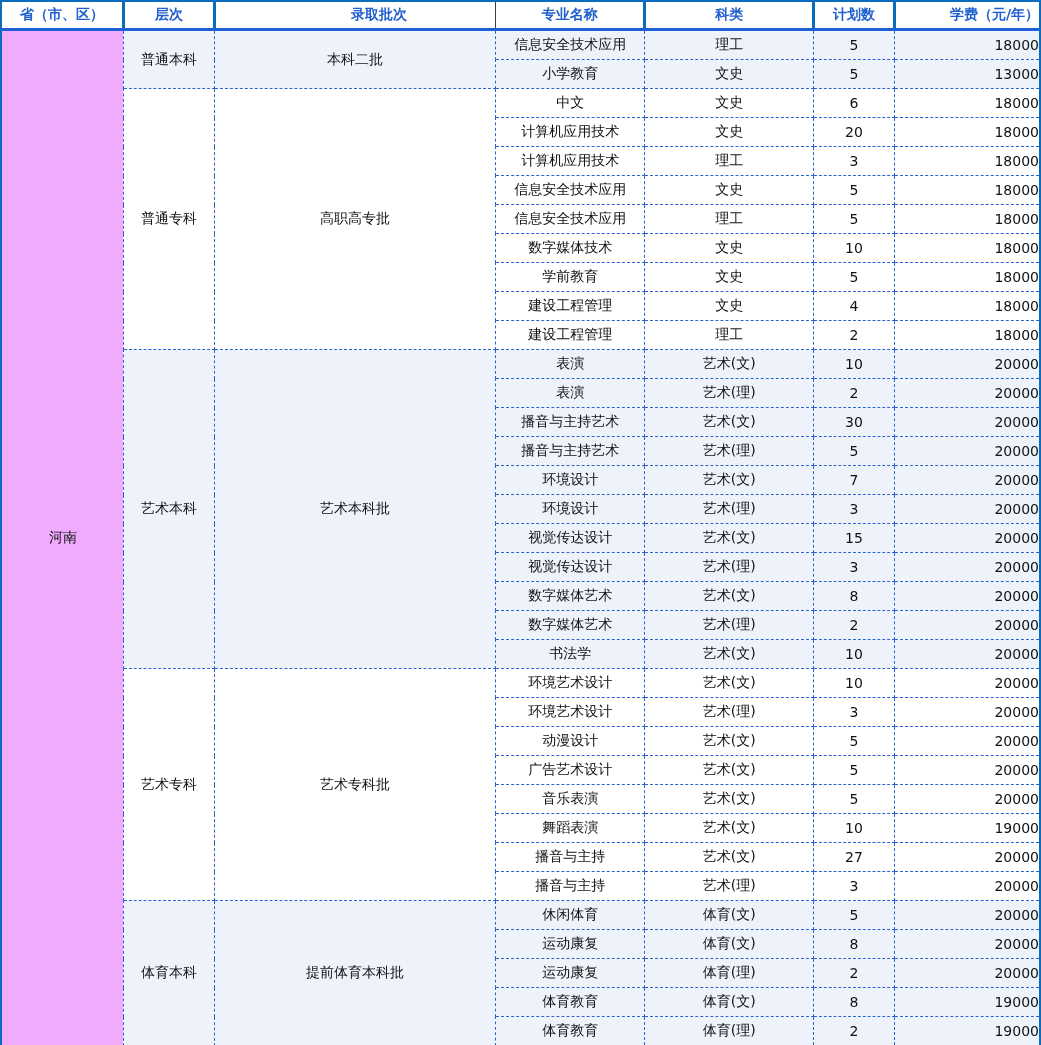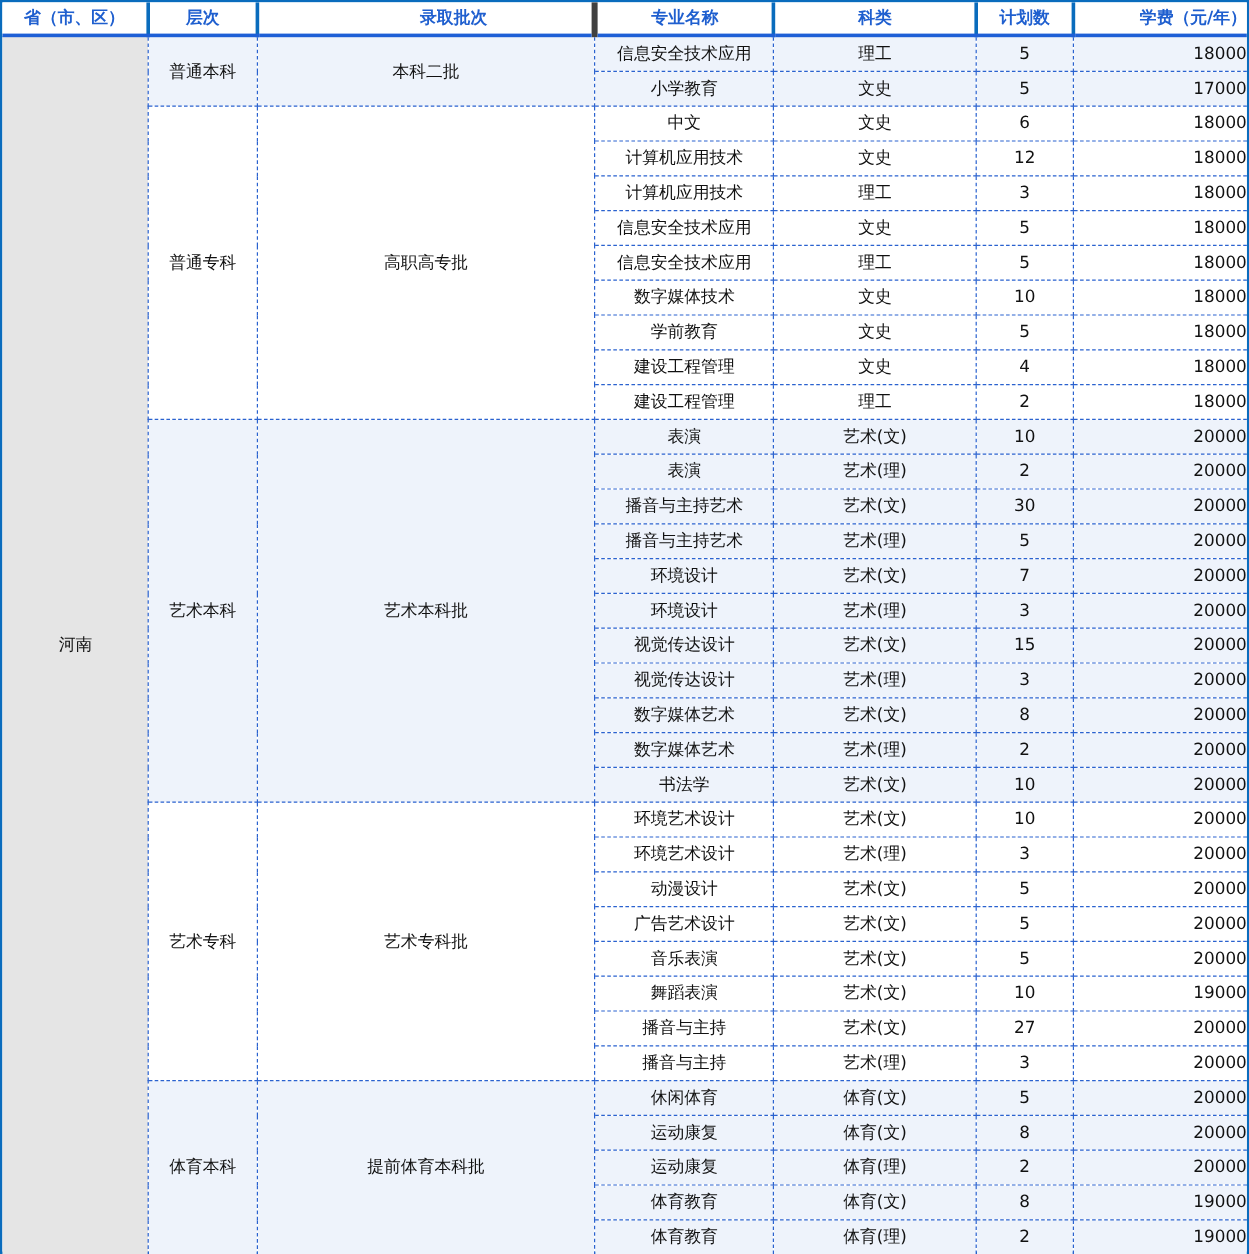--- a/index.html
+++ b/index.html
@@ -24,41 +24,41 @@
       height: 26px;
       color: #1f5fcf;
       font-weight: bold;
       font-size: 14px;
       background: #ffffff;
       border-right: 3px solid #0a6cbd;
       border-bottom: 3px solid #1e5fd6;
       text-align: center;
       padding: 0;
     }
-    th.sub { border-right: 5px solid #404040; padding-left: 47px; }
+    th.sub { border-right: 1px solid #404040; padding-left: 47px; }
     th:last-child { border-right: none; text-align: right; }
     td {
       height: 28px;
       padding: 0;
       text-align: center;
       border-right: 1px dashed #2a62cf;
       border-bottom: 1px dashed #2a62cf;
       white-space: nowrap;
       overflow: hidden;
     }
     td:last-child { border-right: none; text-align: right; }
     td.prov {
       text-align: left;
       padding-left: 47px;
       background: #eef3fb;
       border-right: 1px dashed #2a62cf;
     }
     tr.shade td { background: #eef3fb; }
     tr.plain td { background: #ffffff; }
-    tr.plain td.prov, tr.shade td.prov { background: #e5e5e5; }
+    tr.plain td.prov, tr.shade td.prov { background: #f0abfc; }
     tr.last td { border-bottom: none; }
     .c1 { width: 121px; }
     .c2 { width: 90px; }
     .c3 { width: 280px; }
     .c4 { width: 148px; }
     .c5 { width: 168px; }
     .c6 { width: 80px; }
     .c7 { width: 144px; }
   </style>
 </head>
@@ -93,34 +93,34 @@
           <td rowspan="2">本科二批</td>
           <td>信息安全技术应用</td>
           <td>理工</td>
           <td>5</td>
           <td>18000</td>
         </tr>
         <tr class="shade">
           <td>小学教育</td>
           <td>文史</td>
           <td>5</td>
-          <td>17000</td>
+          <td>13000</td>
         </tr>
         <tr class="plain">
           <td rowspan="9">普通专科</td>
           <td rowspan="9">高职高专批</td>
           <td>中文</td>
           <td>文史</td>
           <td>6</td>
           <td>18000</td>
         </tr>
         <tr class="plain">
           <td>计算机应用技术</td>
           <td>文史</td>
-          <td>12</td>
+          <td>20</td>
           <td>18000</td>
         </tr>
         <tr class="plain">
           <td>计算机应用技术</td>
           <td>理工</td>
           <td>3</td>
           <td>18000</td>
         </tr>
         <tr class="plain">
           <td>信息安全技术应用</td>

